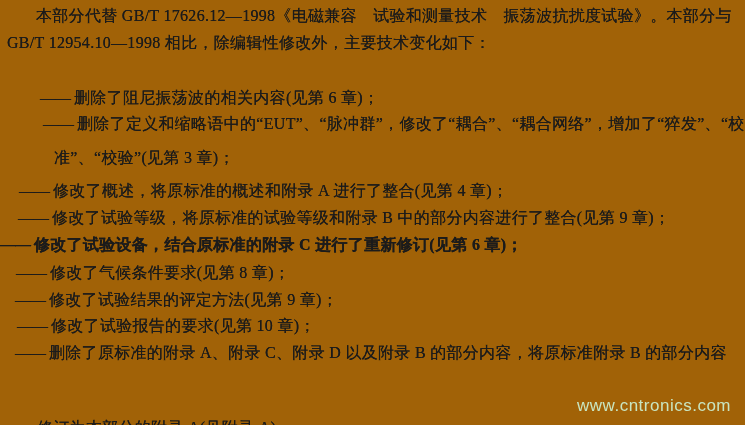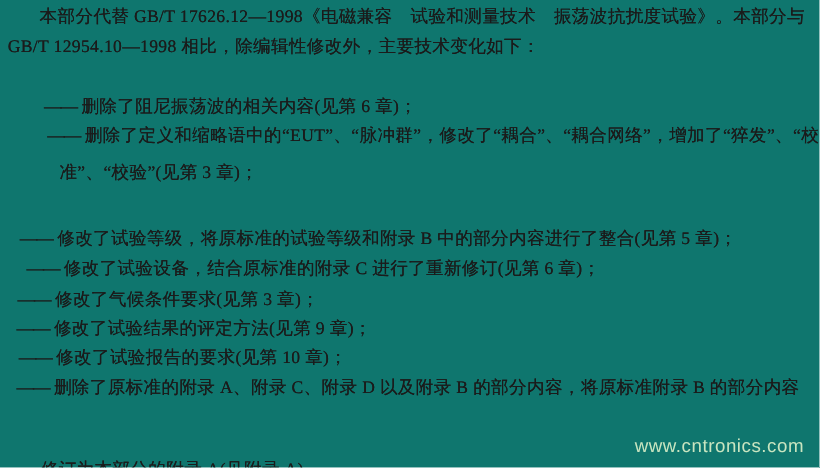--- a/index.html
+++ b/index.html
@@ -4,21 +4,21 @@
 <style>
   html, body {
     margin: 0;
     padding: 0;
     background: #ffffff;
   }
   #page {
     position: relative;
     width: 745px;
     height: 425px;
-    background: #0f766e;
+    background: #a16207;
     overflow: hidden;
     font-family: "Liberation Serif", serif;
     color: #1b1b1b;
   }
   .line {
     position: absolute;
     white-space: nowrap;
     font-size: 16px;
     line-height: 20px;
     letter-spacing: 0.3px;
@@ -31,21 +31,21 @@
   }
   
   .l1  { top: 6px;   left: 36px; }
   .l2  { top: 33px;  left: 7px;  }
   .l3  { top: 61px;  left: 41px; }
   .l4  { top: 88px;  left: 40px; }
   .l5  { top: 114px; left: 43px; }
   .l6  { top: 148px; left: 54px; text-align: right; }
   .l7  { top: 181px; left: 19px; }
   .l8  { top: 208px; left: 18px; }
-  .l9  { top: 235px; left: 24px; }
+  .l9  { top: 235px; left: 0; font-weight: bold; }
   .l10 { top: 263px; left: 16px; }
   .l11 { top: 290px; left: 15px; }
   .l12 { top: 316px; left: 17px; }
   .l13 { top: 343px; left: 15px; }
   .l14 { top: 370px; left: 37px; margin-top: 48px; }
   #watermark {
     position: absolute;
     top: 396px;
     right: 14px;
     font-family: "Liberation Sans", sans-serif;
@@ -74,31 +74,34 @@
   </div>
 
   <div class="line l5">
     <span class="dash">——</span><span>删除了定义和缩略语中的“EUT”、“脉冲群”，修改了“耦合”、“耦合网络”，增加了“猝发”、“校</span>
   </div>
 
   <div class="line l6">
     <span>准”、“校验”(见第 3 章)；</span>
   </div>
 
+  <div class="line l7">
+    <span class="dash">——</span><span>修改了概述，将原标准的概述和附录 A 进行了整合(见第 4 章)；</span>
+  </div>
 
   <div class="line l8">
-    <span class="dash">——</span><span>修改了试验等级，将原标准的试验等级和附录 B 中的部分内容进行了整合(见第 5 章)；</span>
+    <span class="dash">——</span><span>修改了试验等级，将原标准的试验等级和附录 B 中的部分内容进行了整合(见第 9 章)；</span>
   </div>
 
   <div class="line l9">
     <span class="dash">——</span><span>修改了试验设备，结合原标准的附录 C 进行了重新修订(见第 6 章)；</span>
   </div>
 
   <div class="line l10">
-    <span class="dash">——</span><span>修改了气候条件要求(见第 3 章)；</span>
+    <span class="dash">——</span><span>修改了气候条件要求(见第 8 章)；</span>
   </div>
 
   <div class="line l11">
     <span class="dash">——</span><span>修改了试验结果的评定方法(见第 9 章)；</span>
   </div>
 
   <div class="line l12">
     <span class="dash">——</span><span>修改了试验报告的要求(见第 10 章)；</span>
   </div>
 

